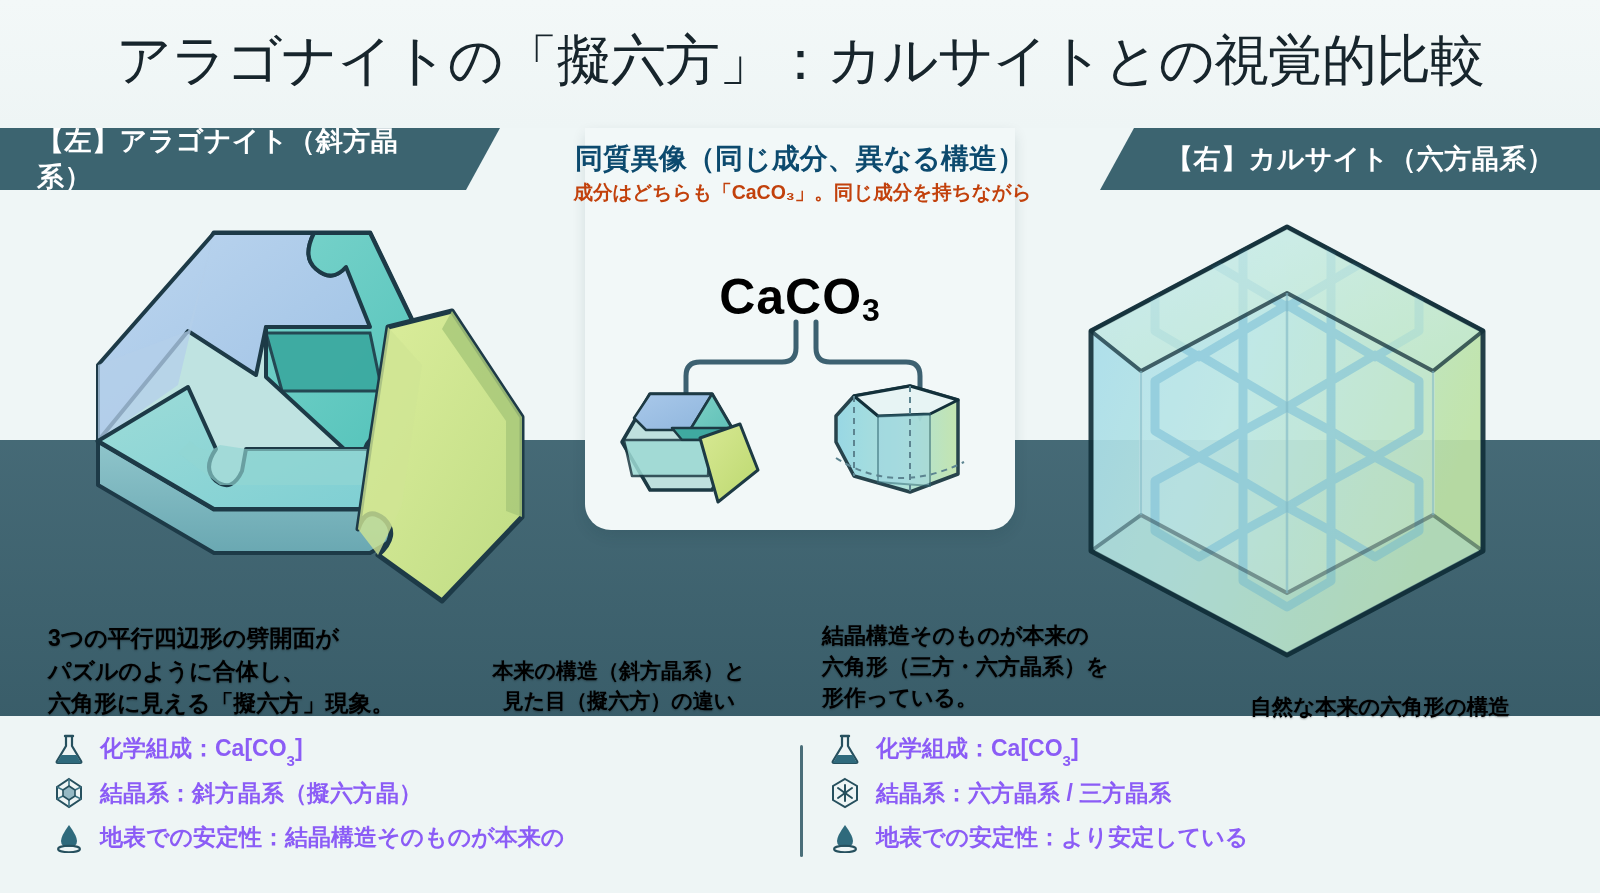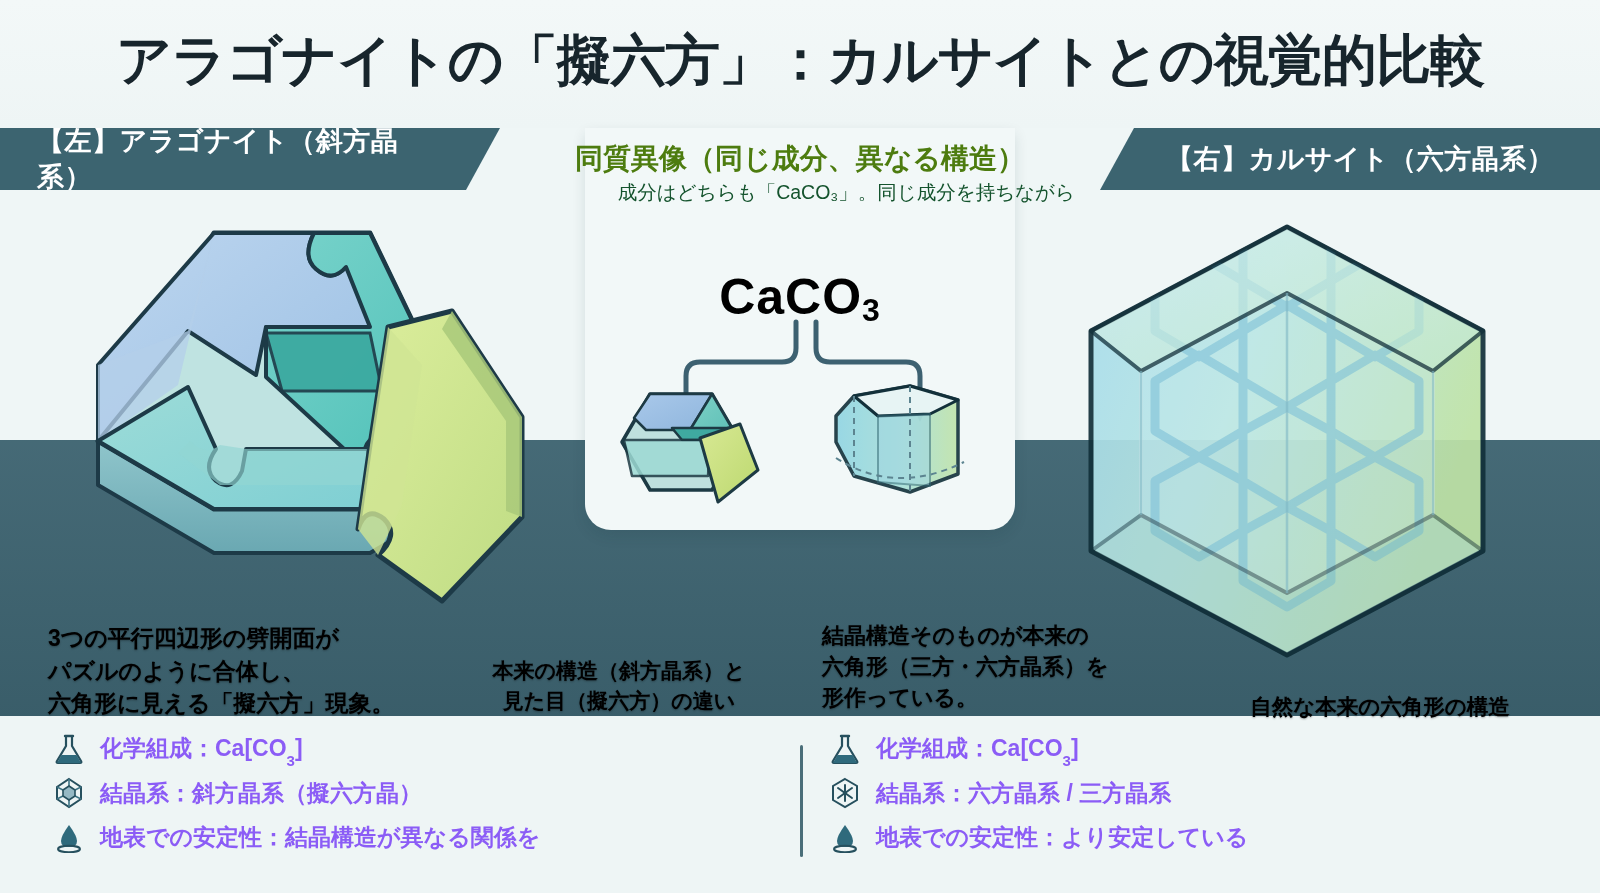--- a/index.html
+++ b/index.html
@@ -14,21 +14,21 @@
   .band-top{position:absolute;left:0;top:0;width:1600px;height:128px;background:linear-gradient(180deg,#f3f8f8 0%,#eef5f5 100%);}
   .band-light{position:absolute;left:0;top:128px;width:1600px;height:312px;background:#eff6f6;}
   .band-dark{position:absolute;left:0;top:440px;width:1600px;height:276px;background:#3d6370;}
   .band-bottom{position:absolute;left:0;top:716px;width:1600px;height:177px;background:#eef5f5;}
   .band-dark-sheen{position:absolute;left:0;top:440px;width:1600px;height:276px;
     background:linear-gradient(180deg,rgba(255,255,255,.045),rgba(0,0,0,.06));}
 
   
   .title{
     position:absolute;left:0;top:24px;width:1600px;text-align:center;
-    font-size:55px;font-weight:700;color:#17252c;letter-spacing:-1px;
+    font-size:55px;font-weight:400;color:#17252c;letter-spacing:-1px;
     text-shadow:0 1px 0 rgba(255,255,255,.6);
   }
 
   
   .banner{
     position:absolute;top:128px;height:62px;background:#3c6470;
     display:flex;align-items:center;color:#ffffff;
     font-size:27px;font-weight:700;letter-spacing:.5px;
   }
   .banner-left{left:0;width:500px;justify-content:flex-end;padding-right:66px;
@@ -37,25 +37,25 @@
     box-sizing:border-box;clip-path:polygon(34px 0,100% 0,100% 100%,0 100%);}
 
   
   .center-panel{
     position:absolute;left:585px;top:128px;width:430px;height:402px;
     background:#f2f8f8;border-bottom-left-radius:26px;border-bottom-right-radius:26px;
     box-shadow:0 6px 14px rgba(20,50,60,.12);
   }
   .center-head{
     position:absolute;left:520px;top:140px;width:560px;text-align:center;
-    font-size:28px;font-weight:700;color:#4d7c0f;
+    font-size:28px;font-weight:700;color:#0c4a6e;
   }
   .center-sub{
-    position:absolute;left:530px;top:178px;width:545px;text-align:right;
-    font-size:19.5px;font-weight:400;color:#14532d;line-height:1.45;
+    position:absolute;left:530px;top:178px;width:545px;text-align:center;
+    font-size:19.5px;font-weight:700;color:#c2410c;line-height:1.45;
   }
   .caco3{
     position:absolute;left:585px;top:268px;width:430px;text-align:center;
     font-size:50px;font-weight:700;color:#000000;letter-spacing:1px;
   }
   .caco3 sub{font-size:32px;vertical-align:baseline;position:relative;top:7px;}
 
   
   .cap{position:absolute;color:#000000;font-weight:700;line-height:1.42;
     text-shadow:0 1px 2px rgba(0,0,0,.3);margin-top:26px;}
@@ -294,21 +294,21 @@
       </span>
       <span class="spec-text">結晶系：斜方晶系（擬六方晶）</span>
     </div>
     <div class="spec-row">
       <span class="spec-icon">
         <svg width="30" height="32" viewBox="0 0 30 32">
           <path d="M15 4 Q23 15 23 20 Q23 26 15 26 Q7 26 7 20 Q7 15 15 4 Z" fill="#2f6a7c"></path>
           <ellipse cx="15" cy="28" rx="11" ry="3.2" fill="none" stroke="#26505e" stroke-width="2"></ellipse>
         </svg>
       </span>
-      <span class="spec-text">地表での安定性：結晶構造が異なる関係を</span>
+      <span class="spec-text">地表での安定性：結晶構造そのものが本来の</span>
     </div>
   </div>
 
   <div class="spec spec-right">
     <div class="spec-row">
       <span class="spec-icon">
         <svg width="30" height="32" viewBox="0 0 30 32">
           <path d="M12 3 L18 3 L18 13 L27 28 Q28 30 26 30 L4 30 Q2 30 3 28 L12 13 Z" fill="none" stroke="#26505e" stroke-width="2.2" stroke-linejoin="round"></path>
           <path d="M7.5 22 L22.5 22 L26.5 29 Q27.5 30 26 30 L4 30 Q2.5 30 3.5 29 Z" fill="#2f6a7c"></path>
           <path d="M11 3 L19 3" stroke="#26505e" stroke-width="2.4" stroke-linecap="round"></path>

